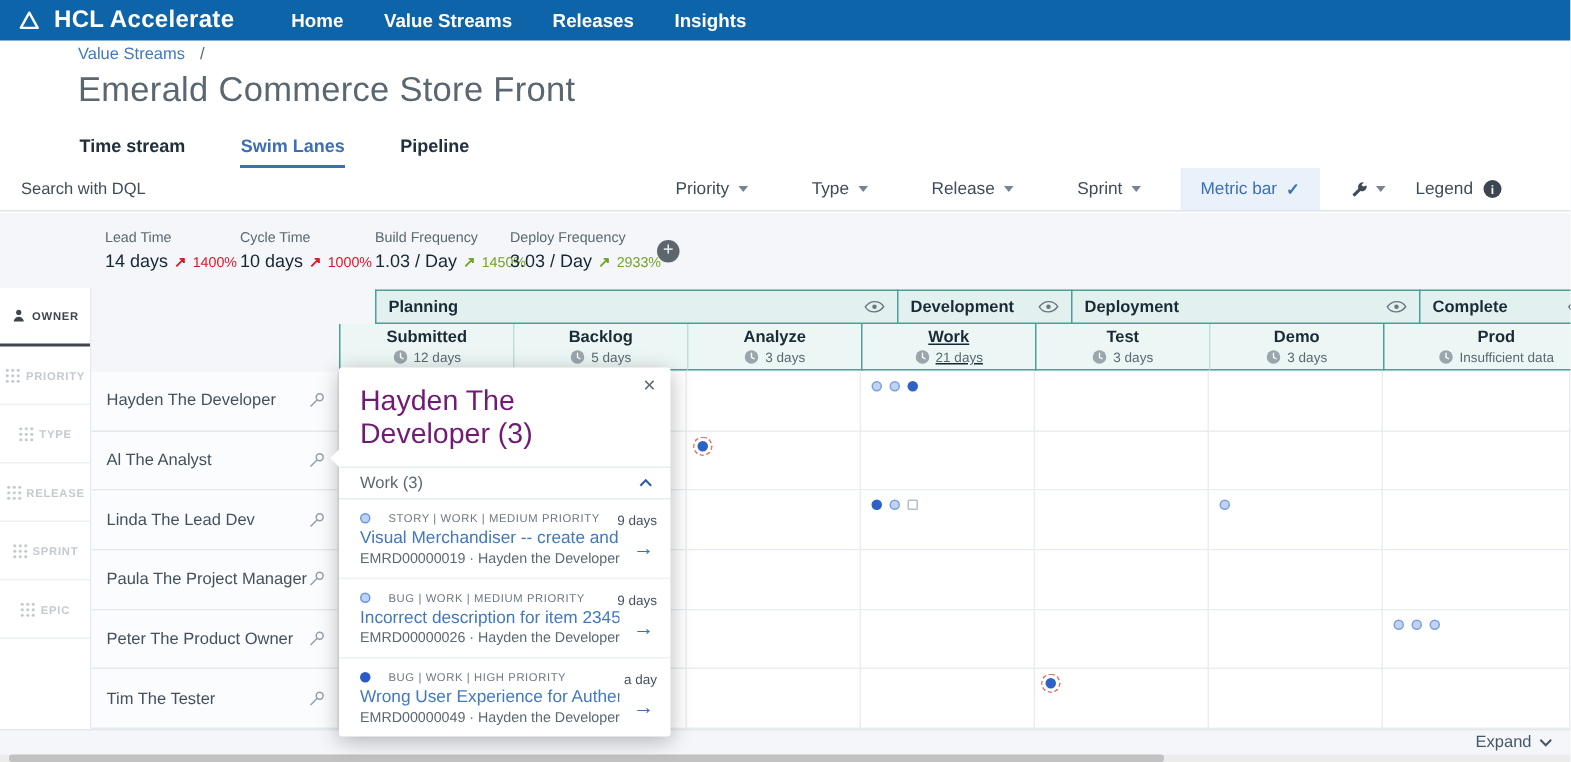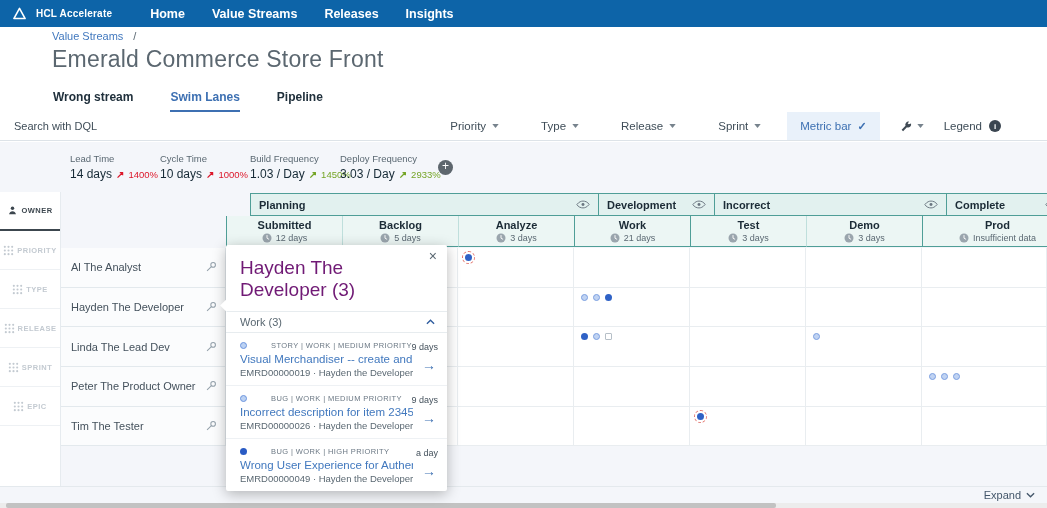--- a/index.html
+++ b/index.html
@@ -2,21 +2,21 @@
 <html><head>
 <meta charset="utf-8">
 <style>
   *{margin:0;padding:0;box-sizing:border-box}
   html,body{overflow:hidden}
   body{width:1047px;height:508px;font-family:"Liberation Sans",sans-serif;background:#fff;position:relative;color:#152935}
   .app{position:absolute;inset:0}
   
   .topbar{position:absolute;top:0;left:0;right:0;height:27px;background:#0d64a8;display:flex;align-items:center;padding:0 14px 0 10px;color:#fff}
   .logo{width:16px;height:16px;margin:0 8px 0 2px;display:flex;align-items:center}
-  .brand{font-size:10px;font-weight:700;letter-spacing:.2px}
+  .brand{font-size:16px;font-weight:700;letter-spacing:.2px}
   .topnav{display:flex;gap:27px;margin-left:38px}
   .nav-item{font-size:12.5px;font-weight:700;color:#fff;cursor:pointer;white-space:nowrap}
   .topbar-right{margin-left:auto;display:flex;align-items:center;gap:14px}
   .upgrade-btn{border:1px solid rgba(255,255,255,.85);border-radius:10px;background:transparent;color:#fff;font-size:9px;padding:2px 10px;font-family:inherit;white-space:nowrap;cursor:pointer}
   .icon-btn{width:16px;height:16px;position:relative;display:flex;align-items:center;justify-content:center;cursor:pointer}
   .notif-dot{position:absolute;top:-2px;right:-2px;width:6px;height:6px;border-radius:50%}
   .avatar{width:18px;height:18px;border-radius:50%;border:2px solid #fff;display:flex;align-items:center;justify-content:center;cursor:pointer}
   .avatar::after{content:"";width:8px;height:8px;border-radius:50%;background:#fff}
   
   .breadcrumb{position:absolute;top:30px;left:52px;font-size:11px;display:flex;gap:10px;align-items:center}
@@ -83,21 +83,21 @@
   
   .popup{position:absolute;left:226px;top:245px;width:221px;background:#fff;box-shadow:0 3px 14px rgba(0,0,0,.28);border-radius:2px;z-index:20}
   .popup-arrow{position:absolute;left:-4px;top:56px;width:9px;height:9px;background:#fff;transform:rotate(45deg)}
   .popup-close{position:absolute;right:10px;top:3px;font-size:14px;color:#5a6872;cursor:pointer}
   .popup-title{padding:12px 24px 10px 14px;font-size:19px;color:#701a75}
   .popup-section{display:flex;align-items:center;border-top:1px solid #e7ecef;border-bottom:1px solid #e7ecef;height:22px;padding:0 12px 0 14px;cursor:pointer}
   .popup-section .slabel{font-size:11px;color:#5a6872}
   .popup-section .chev{margin-left:auto;color:#2f5c9e;display:flex}
   .card{position:relative;padding:8px 34px 7px 14px;border-bottom:1px solid #eef1f4;cursor:pointer}
   .card:last-child{border-bottom:none}
-  .card-top{display:flex;align-items:center;gap:24px}
+  .card-top{display:flex;align-items:center;gap:12px}
   .card-dot{width:7px;height:7px;border-radius:50%;flex:0 0 auto}
   .card-dot.medium{background:#bcd2f3;border:1px solid #6d95de}
   .card-dot.high{background:#2a5bc4}
   .card-tags{font-size:7.5px;letter-spacing:.4px;color:#6b7884;white-space:nowrap}
   .card-age{position:absolute;right:9px;top:9px;font-size:9px;color:#44515c}
   .card-title{font-size:11.5px;color:#4178be;margin-top:3px;white-space:nowrap;overflow:hidden;max-width:173px}
   .card-meta{font-size:9.5px;color:#5a6872;margin-top:2px;white-space:nowrap}
   .card-arrow{position:absolute;right:11px;top:24px;color:#3d70b2;font-size:14px;cursor:pointer}
   
   .footerbar{position:absolute;left:0;right:0;top:486px;height:17px;background:#f4f6fa;border-top:1px solid #e4e9ed;display:flex;align-items:center;justify-content:flex-end;padding-right:12px}
@@ -127,21 +127,21 @@
   </header>
 
   <div class="breadcrumb">
     <a>Value Streams</a>
     <span class="sep">/</span>
   </div>
 
   <h1 class="page-title">Emerald Commerce Store Front</h1>
 
   <div class="tabs">
-      <div class="tab">Wrong stream</div>
+      <div class="tab">Time stream</div>
       <div class="tab active">Swim Lanes</div>
       <div class="tab">Pipeline</div>
     </div>
 
   <div class="filterbar">
     <span class="dql">Search with DQL</span>
     <div class="filter-right">
       <div style="display:flex;align-items:center">
           <div class="dd">
             <span>Priority</span>
@@ -343,21 +343,21 @@
           <div class="group-cell" style="width: 116px;">
             <span>Development</span>
             <span class="eye" style="display: flex;">
               <svg width="14" height="9" viewBox="0 0 16 10">
                 <path d="M1 5c2.6-3.2 5-3.9 7-3.9S13.4 1.8 15 5c-2.6 3.2-5 3.9-7 3.9S2.6 8.2 1 5z" fill="none" stroke="#6a7680" stroke-width="1.1"></path>
                 <circle cx="8" cy="5" r="1.7" fill="#6a7680"></circle>
               </svg>
             </span>
           </div>
           <div class="group-cell" style="width: 232px;">
-            <span>Incorrect</span>
+            <span>Deployment</span>
             <span class="eye" style="display: flex;">
               <svg width="14" height="9" viewBox="0 0 16 10">
                 <path d="M1 5c2.6-3.2 5-3.9 7-3.9S13.4 1.8 15 5c-2.6 3.2-5 3.9-7 3.9S2.6 8.2 1 5z" fill="none" stroke="#6a7680" stroke-width="1.1"></path>
                 <circle cx="8" cy="5" r="1.7" fill="#6a7680"></circle>
               </svg>
             </span>
           </div>
           <div class="group-cell" style="width: 125px;">
             <span>Complete</span>
             <span class="eye" style="display: flex;">
@@ -398,21 +398,21 @@
             <div class="stage-sub">
               <span class="clk" style="display: flex;">
                 <svg width="10" height="10" viewBox="0 0 12 12">
                   <circle cx="6" cy="6" r="5.4" fill="#9aa5ad"></circle>
                   <path d="M6 3v3.2l2.1 1.2" stroke="#fff" stroke-width="1.1" fill="none" stroke-linecap="round"></path>
                 </svg>
               </span>
               <span>3 days</span>
             </div>
           </div>
-          <div class="stage-cell gstart" style="width: 116px;">
+          <div class="stage-cell gstart" style="width: 116px; text-decoration: underline;">
             <div class="stage-name">Work</div>
             <div class="stage-sub">
               <span class="clk" style="display: flex;">
                 <svg width="10" height="10" viewBox="0 0 12 12">
                   <circle cx="6" cy="6" r="5.4" fill="#9aa5ad"></circle>
                   <path d="M6 3v3.2l2.1 1.2" stroke="#fff" stroke-width="1.1" fill="none" stroke-linecap="round"></path>
                 </svg>
               </span>
               <span>21 days</span>
             </div>
@@ -450,58 +450,58 @@
                   <path d="M6 3v3.2l2.1 1.2" stroke="#fff" stroke-width="1.1" fill="none" stroke-linecap="round"></path>
                 </svg>
               </span>
               <span>Insufficient data</span>
             </div>
           </div>
         </div>
       <div class="body-rows">
           <div class="lane-row">
             <div class="label-cell">
+              <span>Hayden The Developer</span>
+              <span class="pin" style="display: flex;">
+                <svg width="12" height="12" viewBox="0 0 13 13" fill="none" stroke="currentColor" stroke-width="1.1">
+                  <circle cx="8.8" cy="4.2" r="2.5"></circle>
+                  <path d="M7 6L2.2 10.8"></path>
+                </svg>
+              </span>
+            </div>
+            <div class="lane-cell" style="width: 116px;"></div>
+            <div class="lane-cell" style="width: 116px;"></div>
+            <div class="lane-cell" style="width: 116px;"></div>
+            <div class="lane-cell" style="width: 116px;">
+              <span class="dot light"></span>
+              <span class="dot light"></span>
+              <span class="dot solid"></span>
+            </div>
+            <div class="lane-cell" style="width: 116px;"></div>
+            <div class="lane-cell" style="width: 116px;"></div>
+            <div class="lane-cell" style="width: 125px;"></div>
+          </div>
+          <div class="lane-row">
+            <div class="label-cell">
               <span>Al The Analyst</span>
               <span class="pin" style="display: flex;">
                 <svg width="12" height="12" viewBox="0 0 13 13" fill="none" stroke="currentColor" stroke-width="1.1">
                   <circle cx="8.8" cy="4.2" r="2.5"></circle>
                   <path d="M7 6L2.2 10.8"></path>
                 </svg>
               </span>
             </div>
             <div class="lane-cell" style="width: 116px;"></div>
             <div class="lane-cell" style="width: 116px;"></div>
             <div class="lane-cell" style="width: 116px;">
               <span class="sel-ring">
                 <span class="dot solid"></span>
               </span>
             </div>
             <div class="lane-cell" style="width: 116px;"></div>
-            <div class="lane-cell" style="width: 116px;"></div>
-            <div class="lane-cell" style="width: 116px;"></div>
-            <div class="lane-cell" style="width: 125px;"></div>
-          </div>
-          <div class="lane-row">
-            <div class="label-cell">
-              <span>Hayden The Developer</span>
-              <span class="pin" style="display: flex;">
-                <svg width="12" height="12" viewBox="0 0 13 13" fill="none" stroke="currentColor" stroke-width="1.1">
-                  <circle cx="8.8" cy="4.2" r="2.5"></circle>
-                  <path d="M7 6L2.2 10.8"></path>
-                </svg>
-              </span>
-            </div>
-            <div class="lane-cell" style="width: 116px;"></div>
-            <div class="lane-cell" style="width: 116px;"></div>
-            <div class="lane-cell" style="width: 116px;"></div>
-            <div class="lane-cell" style="width: 116px;">
-              <span class="dot light"></span>
-              <span class="dot light"></span>
-              <span class="dot solid"></span>
-            </div>
             <div class="lane-cell" style="width: 116px;"></div>
             <div class="lane-cell" style="width: 116px;"></div>
             <div class="lane-cell" style="width: 125px;"></div>
           </div>
           <div class="lane-row">
             <div class="label-cell">
               <span>Linda The Lead Dev</span>
               <span class="pin" style="display: flex;">
                 <svg width="12" height="12" viewBox="0 0 13 13" fill="none" stroke="currentColor" stroke-width="1.1">
                   <circle cx="8.8" cy="4.2" r="2.5"></circle>
@@ -514,20 +514,38 @@
             <div class="lane-cell" style="width: 116px;"></div>
             <div class="lane-cell" style="width: 116px;">
               <span class="dot solid"></span>
               <span class="dot light"></span>
               <span class="dot square"></span>
             </div>
             <div class="lane-cell" style="width: 116px;"></div>
             <div class="lane-cell" style="width: 116px;">
               <span class="dot light"></span>
             </div>
+            <div class="lane-cell" style="width: 125px;"></div>
+          </div>
+          <div class="lane-row">
+            <div class="label-cell">
+              <span>Paula The Project Manager</span>
+              <span class="pin" style="display: flex;">
+                <svg width="12" height="12" viewBox="0 0 13 13" fill="none" stroke="currentColor" stroke-width="1.1">
+                  <circle cx="8.8" cy="4.2" r="2.5"></circle>
+                  <path d="M7 6L2.2 10.8"></path>
+                </svg>
+              </span>
+            </div>
+            <div class="lane-cell" style="width: 116px;"></div>
+            <div class="lane-cell" style="width: 116px;"></div>
+            <div class="lane-cell" style="width: 116px;"></div>
+            <div class="lane-cell" style="width: 116px;"></div>
+            <div class="lane-cell" style="width: 116px;"></div>
+            <div class="lane-cell" style="width: 116px;"></div>
             <div class="lane-cell" style="width: 125px;"></div>
           </div>
           <div class="lane-row">
             <div class="label-cell">
               <span>Peter The Product Owner</span>
               <span class="pin" style="display: flex;">
                 <svg width="12" height="12" viewBox="0 0 13 13" fill="none" stroke="currentColor" stroke-width="1.1">
                   <circle cx="8.8" cy="4.2" r="2.5"></circle>
                   <path d="M7 6L2.2 10.8"></path>
                 </svg>

